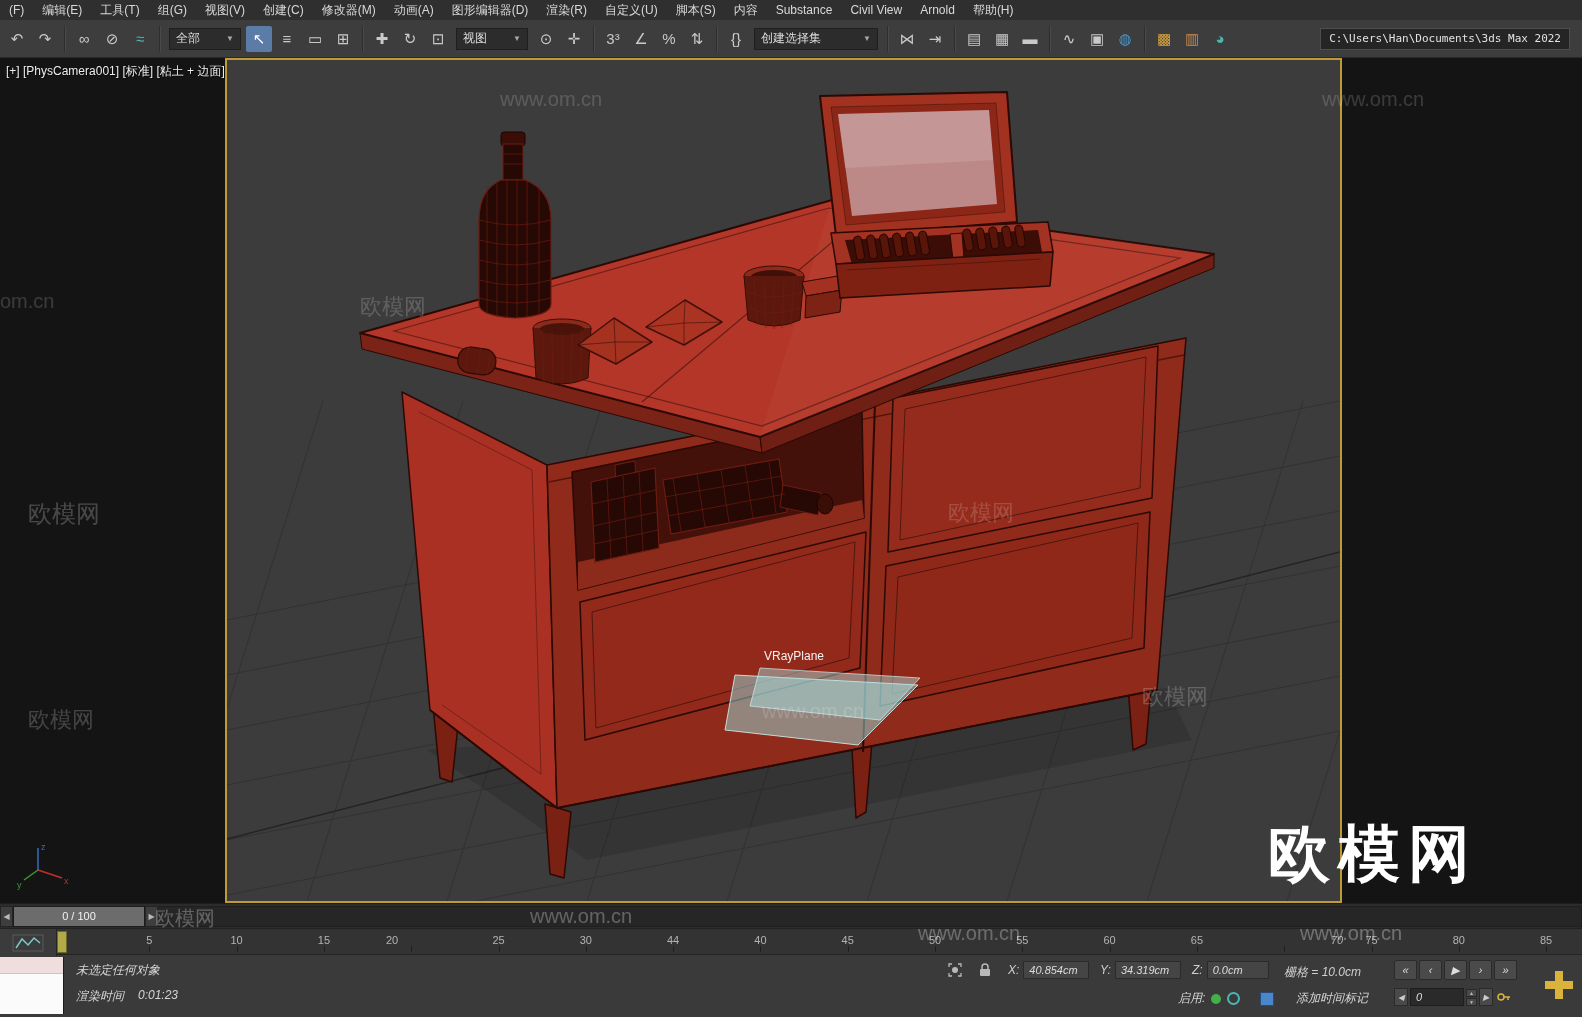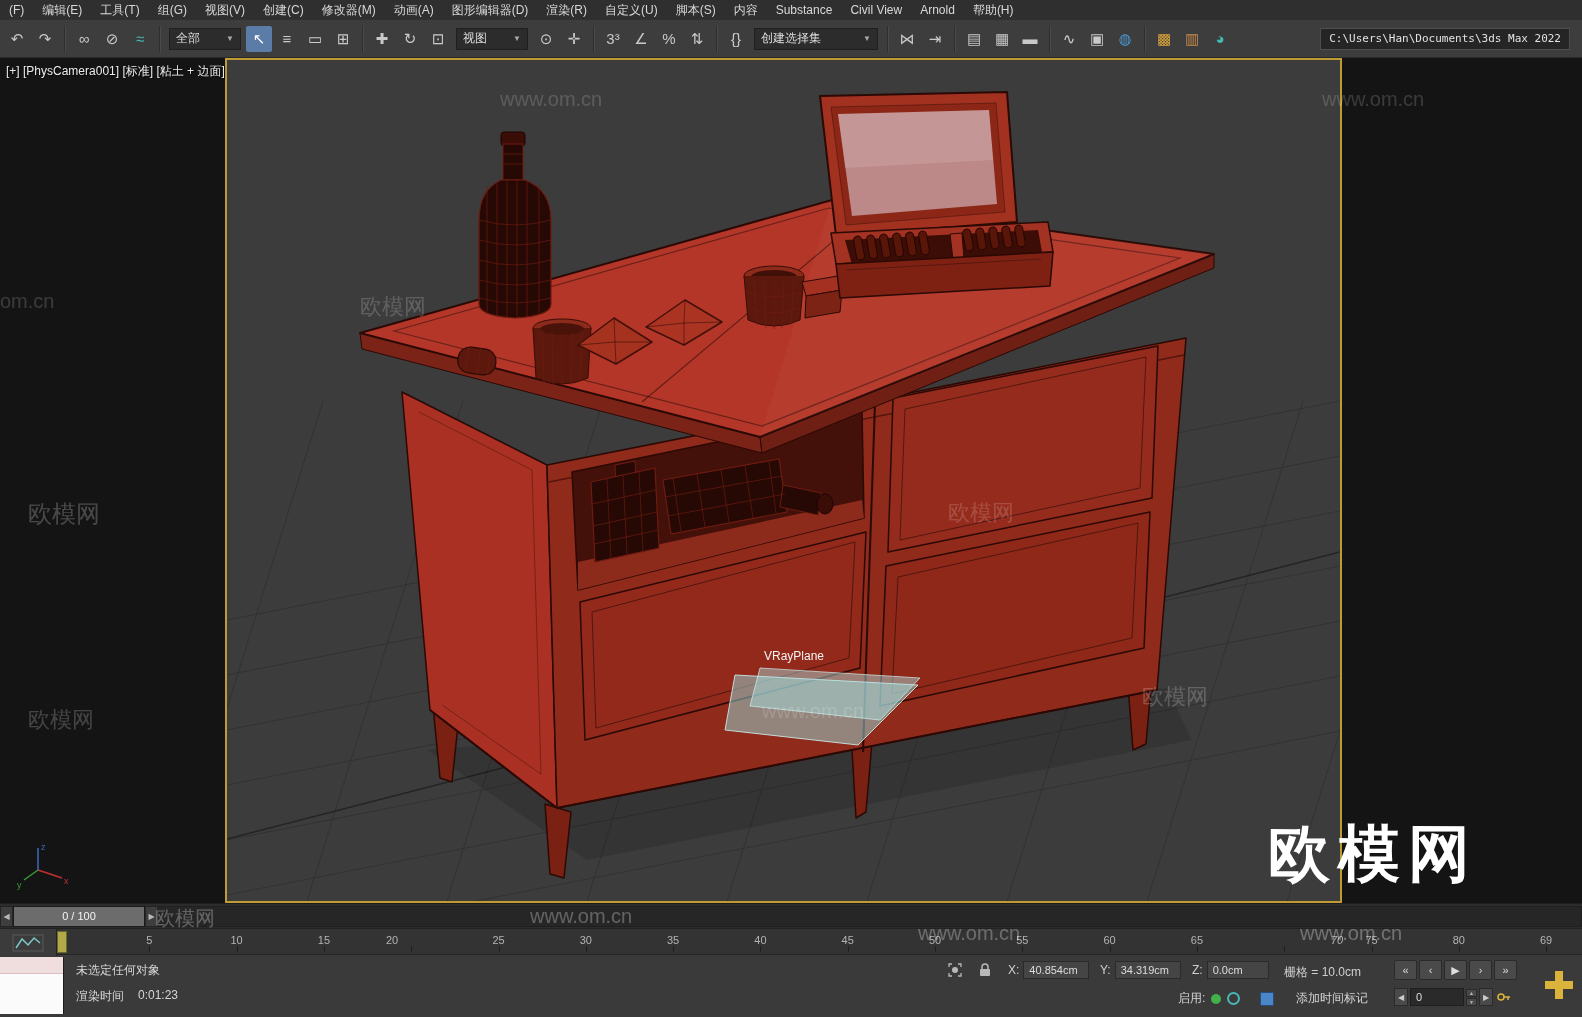--- a/index.html
+++ b/index.html
@@ -49,21 +49,21 @@
   
   .trackbar{position:absolute;left:0;top:928px;width:100%;height:27px;background:#333;border-top:1px solid #222;box-sizing:border-box;}
   .ruler{position:absolute;left:0;top:0;width:100%;height:27px;border-bottom:2px solid #242424;box-sizing:border-box;}
   .tick-label{position:absolute;top:5px;transform:translateX(-50%);color:#b4b4b4;font-size:11px;}
   .tick-line{position:absolute;bottom:2px;width:1px;height:6px;background:#1f1f1f;}
   .time-marker{position:absolute;left:57px;top:2px;width:10px;height:22px;background:#b1a94a;border:1px solid #6b662a;box-sizing:border-box;z-index:3;}
   .tb-left{position:absolute;left:0;top:0;width:56px;height:27px;background:#3b3b3b;border-right:1px solid #242424;
     display:flex;align-items:center;justify-content:center;z-index:4;}
 
   
-  .statusbar{position:absolute;left:0;top:955px;width:100%;height:62px;background:#3a3a3a;}
+  .statusbar{position:absolute;left:0;top:955px;width:100%;height:62px;background:#3a3a3a;font-style:italic;}
   .mini-listener{position:absolute;left:0;top:2px;width:64px;height:57px;background:#fbfbfb;border-right:1px solid #1c1c1c;box-sizing:border-box;}
   .mini-listener .pink{height:16px;background:#f0dede;border-bottom:1px solid #d8c0c0;}
   .prompt{position:absolute;left:76px;top:7px;color:#d6d6d6;font-size:12px;}
   .render-time{position:absolute;left:76px;top:33px;color:#d6d6d6;font-size:12px;display:flex;gap:14px;}
   .sb-icon{position:absolute;width:18px;height:18px;display:flex;align-items:center;justify-content:center;}
   .coord{position:absolute;top:6px;display:flex;align-items:center;gap:4px;color:#cfcfcf;font-size:12px;}
   .coord-field{width:66px;height:18px;background:#454545;border:1px solid #2a2a2a;box-sizing:border-box;color:#dcdcdc;
     font-size:11px;display:flex;align-items:center;padding:0 5px;}
   .grid-label{position:absolute;left:1284px;top:9px;color:#cfcfcf;font-size:12px;white-space:nowrap;}
   .playback{position:absolute;left:1394px;top:5px;display:flex;gap:2px;}
@@ -361,41 +361,41 @@
         <div class="tick-label" style="left: 236.6px;">10</div>
         <div class="tick-line" style="left: 236.6px;"></div>
         <div class="tick-label" style="left: 323.9px;">15</div>
         <div class="tick-line" style="left: 323.9px;"></div>
         <div class="tick-label" style="left: 392px;">20</div>
         <div class="tick-line" style="left: 411.2px;"></div>
         <div class="tick-label" style="left: 498.5px; text-align: right;">25</div>
         <div class="tick-line" style="left: 498.5px;"></div>
         <div class="tick-label" style="left: 585.8px;">30</div>
         <div class="tick-line" style="left: 585.8px;"></div>
-        <div class="tick-label" style="left: 673.1px;">35</div>
+        <div class="tick-label" style="left: 673.1px;">44</div>
         <div class="tick-line" style="left: 673.1px;"></div>
         <div class="tick-label" style="left: 760.4px;">40</div>
         <div class="tick-line" style="left: 760.4px;"></div>
         <div class="tick-label" style="left: 847.7px;">45</div>
         <div class="tick-line" style="left: 847.7px;"></div>
         <div class="tick-label" style="left: 935px;">50</div>
         <div class="tick-line" style="left: 935px;"></div>
         <div class="tick-label" style="left: 1022.3px;">55</div>
         <div class="tick-line" style="left: 1022.3px;"></div>
         <div class="tick-label" style="left: 1109.6px;">60</div>
         <div class="tick-line" style="left: 1109.6px;"></div>
         <div class="tick-label" style="left: 1196.9px;">65</div>
         <div class="tick-line" style="left: 1196.9px;"></div>
         <div class="tick-label" style="left: 1337px; font-style: italic;">70</div>
         <div class="tick-line" style="left: 1284.2px;"></div>
         <div class="tick-label" style="left: 1371.5px;">75</div>
         <div class="tick-line" style="left: 1371.5px;"></div>
         <div class="tick-label" style="left: 1458.8px;">80</div>
         <div class="tick-line" style="left: 1458.8px;"></div>
-        <div class="tick-label" style="left: 1546.1px;">69</div>
+        <div class="tick-label" style="left: 1546.1px;">85</div>
         <div class="tick-line" style="left: 1546.1px;"></div>
       </div>
     <div class="time-marker"></div>
     <div class="tb-left">
       <svg width="32" height="18" viewBox="0 0 32 18">
         <rect x="1" y="1" width="30" height="16" fill="none" stroke="#5a5a5a"></rect>
         <polyline points="4,14 10,5 16,11 22,4 28,9" fill="none" stroke="#7ec8c8" stroke-width="1.5"></polyline>
       </svg>
     </div>
   </div>

